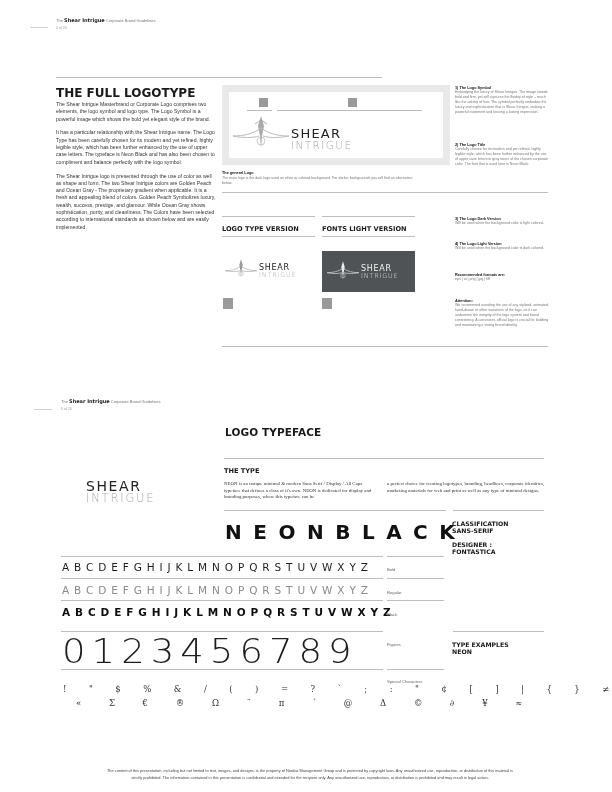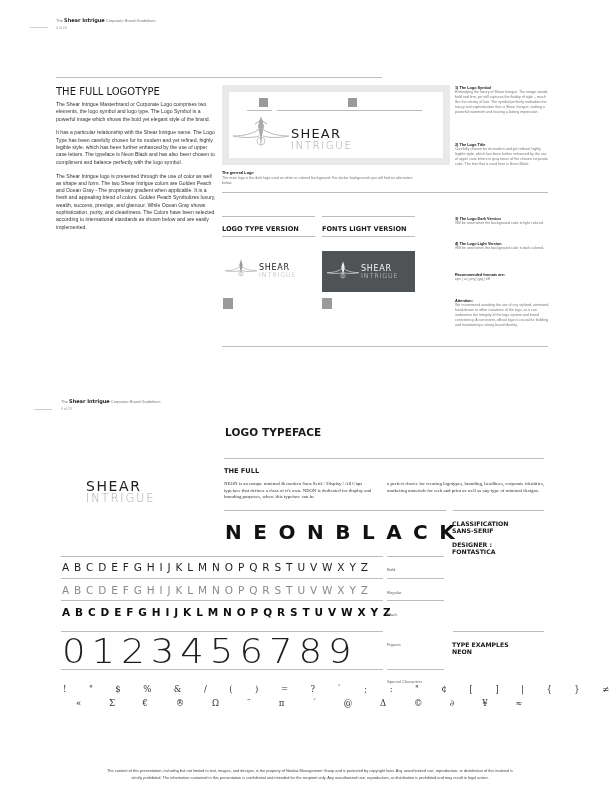--- a/index.html
+++ b/index.html
@@ -6,21 +6,21 @@
   html, body { width: 612px; height: 792px; background: #ffffff; overflow: hidden; }
   body { position: relative; font-family: "Liberation Sans", sans-serif; color: #222; }
   .abs { position: absolute; }
 
   .hdr-line { position: absolute; height: 1px; background: #cfcfcf; }
   .hdr-brand { position: absolute; font-size: 4px; color: #777; white-space: nowrap; }
   .hdr-brand b { font-size: 5px; color: #222; font-family: "DejaVu Sans", sans-serif; font-weight: bold; }
   .hdr-page { position: absolute; font-size: 3.5px; color: #999; }
 
   .h1 { font-family: "DejaVu Sans", sans-serif; font-weight: bold; font-size: 11.2px; line-height: 16px; color: #1a1a1a; letter-spacing: 0.1px; }
-  .h2 { font-family: "DejaVu Sans", sans-serif; font-weight: normal; font-size: 10px; color: #1a1a1a; }
+  .h2 { font-family: "DejaVu Sans", sans-serif; font-weight: bold; font-size: 12px; color: #1a1a1a; }
   .h3 { font-family: "DejaVu Sans", sans-serif; font-weight: bold; font-size: 6.6px; color: #1a1a1a; }
   .body-text { font-size: 5.15px; line-height: 7.3px; color: #333; }
   .body-text p { margin-bottom: 6.6px; }
   .small-b { font-size: 3.8px; font-weight: bold; color: #111; }
   .small-t { font-size: 3.6px; line-height: 5.1px; color: #777; }
   .rule { position: absolute; height: 1px; background: #bdbdbd; }
 
   .logo-frame { background: #e9e9e9; }
   .logo-inner { background: #ffffff; }
   .marker { width: 9px; height: 9px; background: #9a9a9a; }
@@ -155,21 +155,21 @@
   <div class="hdr-page" style="left:61px; top:407px;">6 of 24</div>
 
   <div class="abs h1" style="left:225px; top:424px; font-size:10.5px;">LOGO TYPEFACE</div>
   <div class="rule" style="left:224px; top:458px; width:320px;"></div>
 
   <div class="abs" style="left:86px; top:480px;">
     <div class="wordmark-shear" style="font-size:14px; line-height:13px; letter-spacing:1.6px;">SHEAR</div>
     <div class="wordmark-intrigue" style="font-size:11.5px; line-height:11px; letter-spacing:1.8px;">INTRIGUE</div>
   </div>
 
-  <div class="abs h3" style="left:224px; top:467px; font-size:6.6px;">THE FULL</div>
+  <div class="abs h3" style="left:224px; top:467px; font-size:6.6px;">THE TYPE</div>
   <div class="abs" style="left:224px; top:481px; width:152px; font-family:'Liberation Serif', serif; font-size:4.9px; line-height:6.6px; color:#333;">NEON is an unique minimal &amp; modern Sans Serif / Display / All Caps typeface that defines a class of it's own. NEON is dedicated for display and branding purposes, where this typeface can be</div>
   <div class="abs" style="left:387px; top:481px; width:158px; font-family:'Liberation Serif', serif; font-size:4.9px; line-height:6.6px; color:#333;">a perfect choice for creating logotypes, branding, headlines, corporate identities, marketing materials for web and print as well as any type of minimal designs.</div>
   <div class="rule" style="left:224px; top:510px; width:222px;"></div>
   <div class="rule" style="left:453px; top:510px; width:91px;"></div>
 
   <div class="abs neon-black" style="left:225px; top:520px;">NEONBLACK</div>
   <div class="abs h3" style="left:452px; top:520px; font-size:6.2px; line-height:7px;">
     <div>CLASSIFICATION</div>
     <div>SANS-SERIF</div>
   </div>

